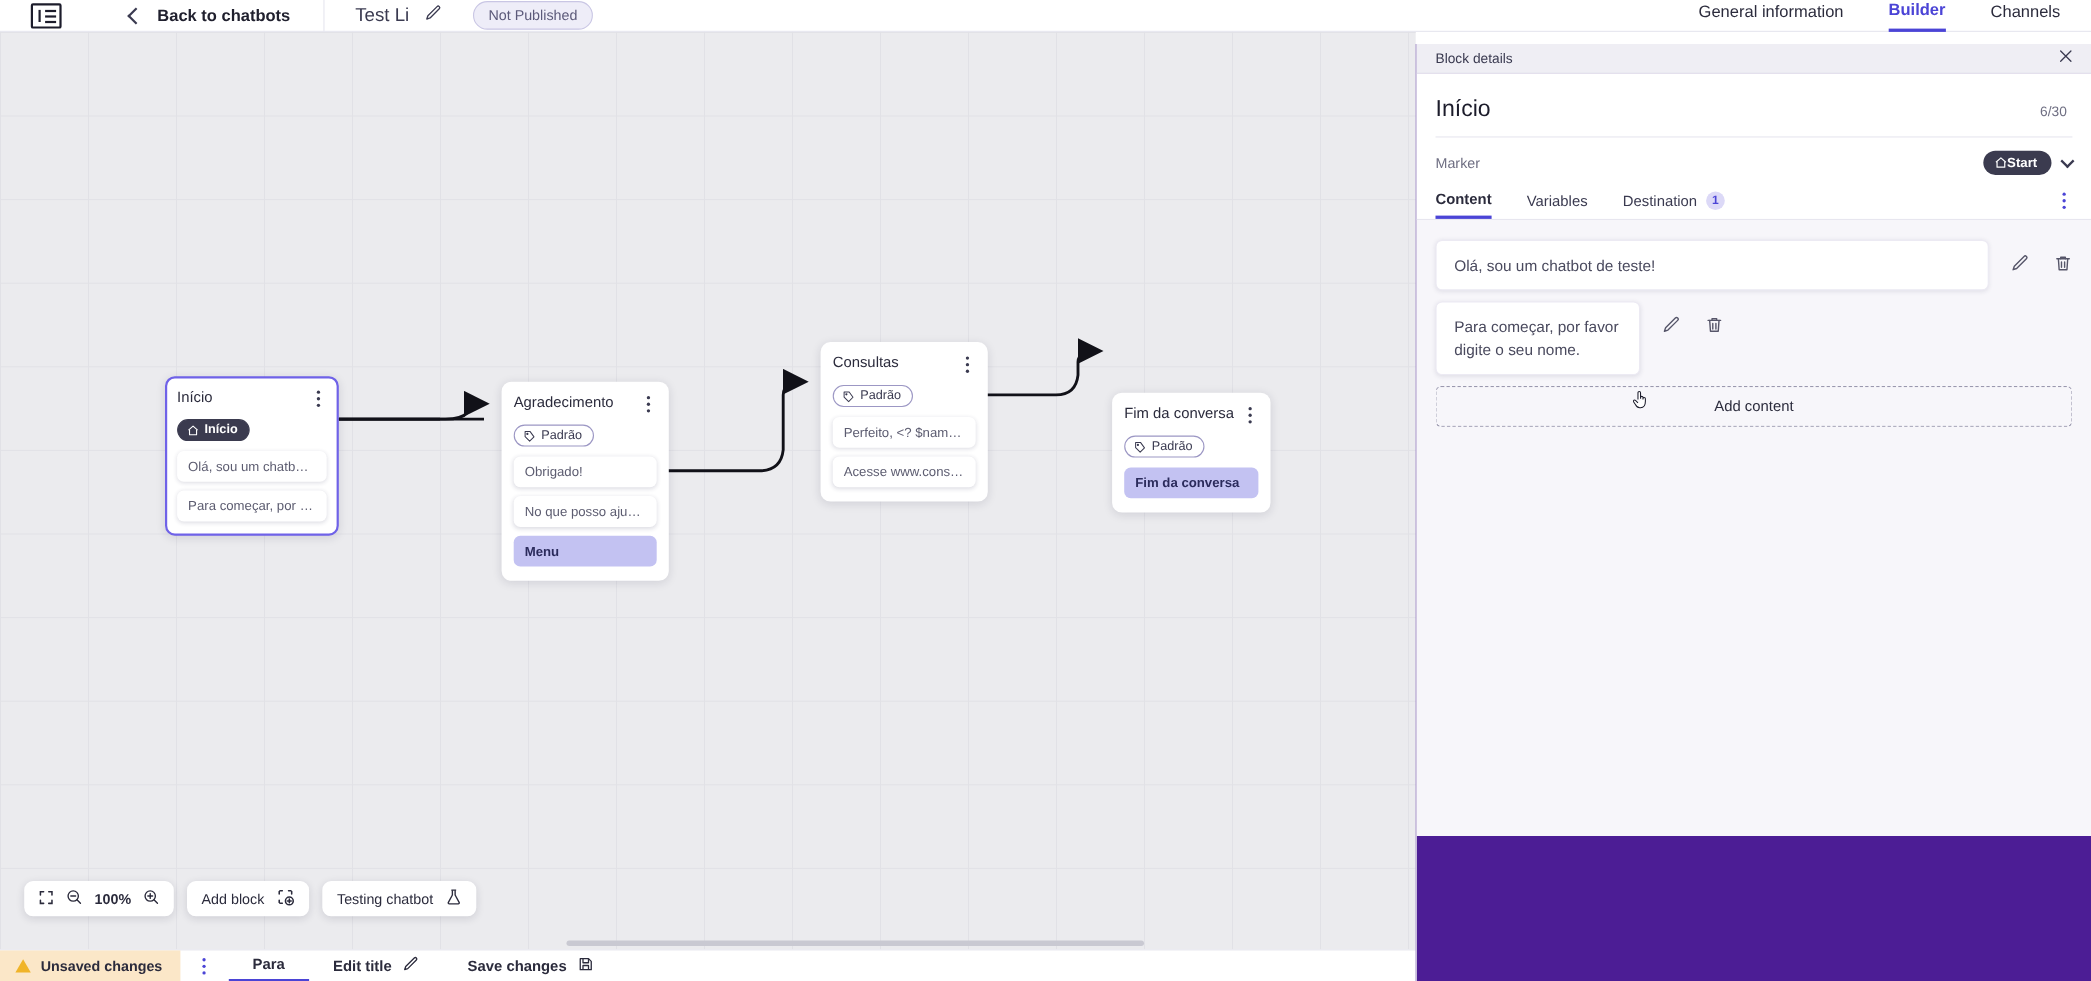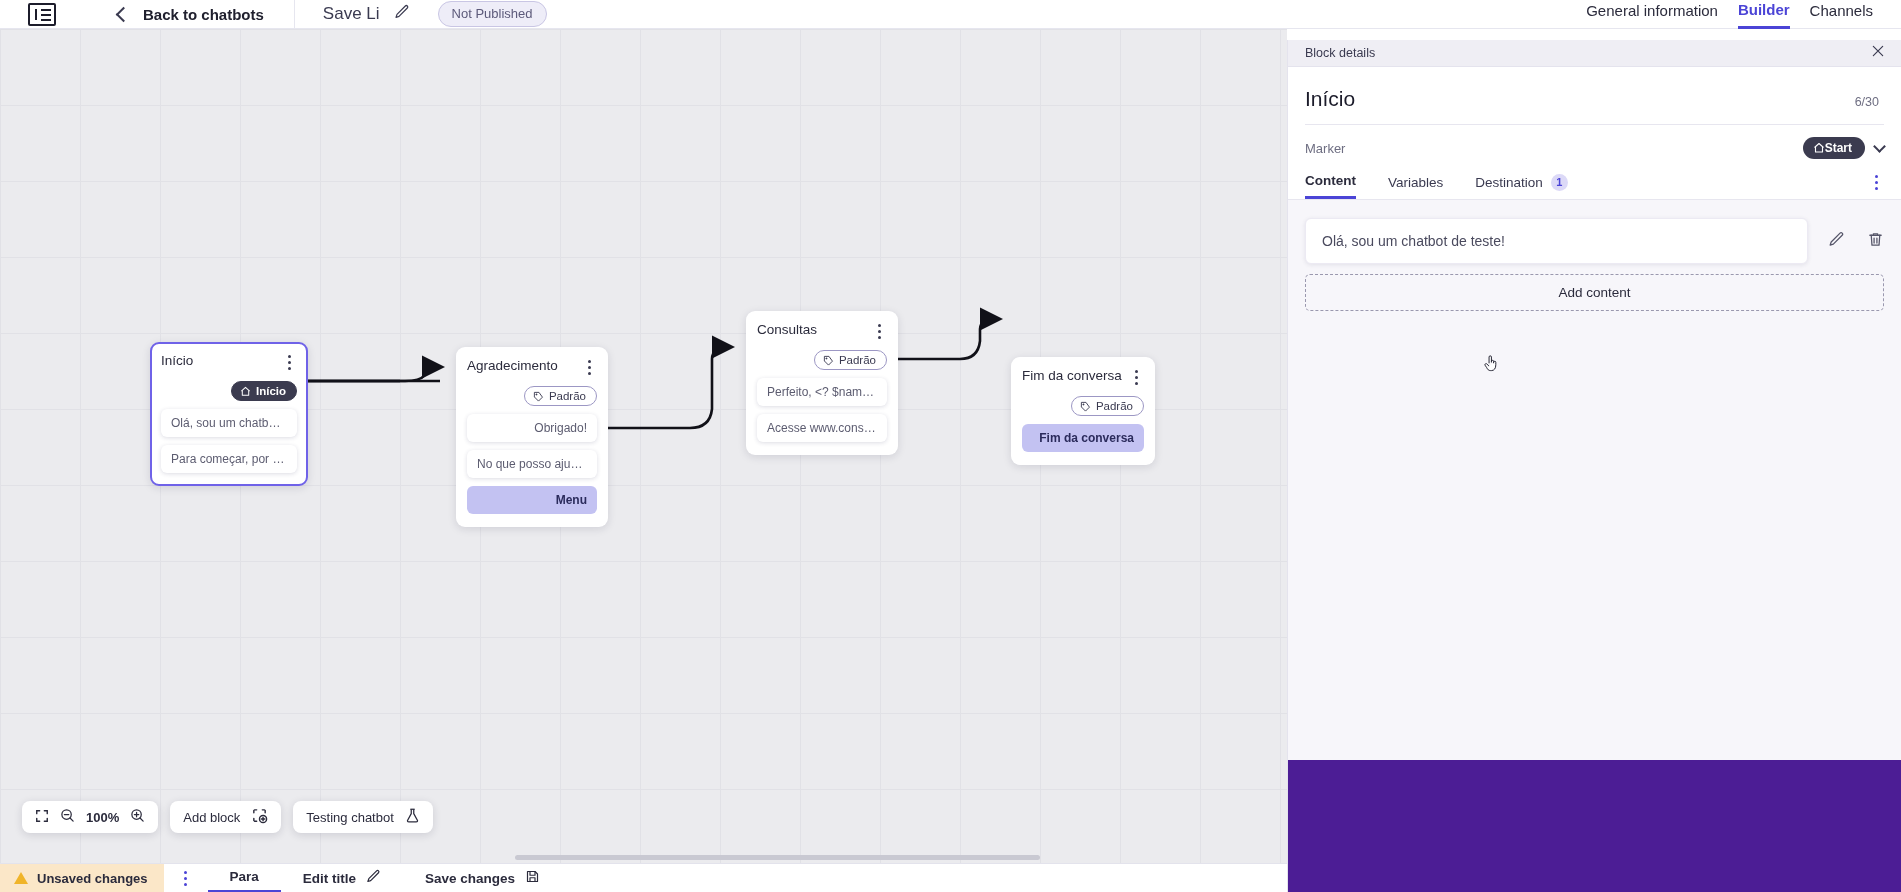--- a/index.html
+++ b/index.html
@@ -38,42 +38,41 @@
   }
   .back-label { margin-left: 14px; font-size: 15px; font-weight: 700; color: #20202e; white-space: nowrap; }
   .hdr-divider { margin-left: 30px; width: 1px; height: 54px; background: #e6e6ef; }
   .bot-title { margin-left: 28px; font-size: 17px; color: #3a3a50; white-space: nowrap; }
   .pencil { margin-left: 14px; }
   .pill-notpub {
     margin-left: 28px; padding: 4px 13px 5px; border-radius: 20px;
     border: 1px solid #c9c6e4; background: #eeedf8; color: #5c5a7a;
     font-size: 13px; white-space: nowrap;
   }
-  .top-tabs { position: absolute; right: 28px; top: 0; display: flex; align-items: center; gap: 20px; height: 29px; }
+  .top-tabs { position: absolute; right: 28px; top: 0; display: flex; align-items: center; gap: 41px; height: 29px; }
   .top-tab { font-size: 15px; color: #2b2b3c; white-space: nowrap; padding-bottom: 8px; cursor: pointer; }
   .top-tab.active { color: #4b44d6; font-weight: 700; border-bottom: 3px solid #4b44d6; }
 
   
   .canvas {
     position: absolute; left: 0; top: 29px; width: 1287px; height: 834px;
     background-color: #ebebee;
     background-image:
       linear-gradient(to right, #e1e1e6 1px, transparent 1px),
       linear-gradient(to bottom, #e1e1e6 1px, transparent 1px);
     background-size: 80px 76px;
     overflow: hidden;
   }
   .edges { position: absolute; left: 0; top: 0; width: 1287px; height: 834px; pointer-events: none; }
 
   
   .block {
     position: absolute; background: #ffffff; border-radius: 9px;
     box-shadow: 0 2px 9px rgba(30,30,60,0.13);
     padding: 11px 11px 13px 11px;
-    text-align: right;
   }
   .block.selected { border: 2px solid #6f62e8; padding: 9px 9px 11px 9px; }
   .block-head { display: flex; align-items: flex-start; justify-content: space-between; }
   .block-title { font-size: 13.5px; color: #2b2b3c; line-height: 1.1; padding-top: 1px; }
   .kebab { width: 16px; height: 18px; display:flex; flex-direction:column; align-items:center; justify-content:center; gap:3px; cursor:pointer; flex:none; }
   .kebab i { display:block; width: 3px; height: 3px; border-radius: 50%; background: #3a3a50; }
   .tag {
     display: inline-flex; align-items: center; gap: 5px; margin-top: 10px;
     padding: 3px 10px 3px 8px; border: 1px solid #9c97c4; border-radius: 20px;
     font-size: 11.5px; color: #3a3a50; background: #fff;
@@ -164,21 +163,21 @@
 </head>
 <body>
 
 <div id="app">
 
   <div class="topbar">
     <div class="logo-box"></div>
     <div class="back-chevron"></div>
     <div class="back-label">Back to chatbots</div>
     <div class="hdr-divider"></div>
-    <div class="bot-title">Save Li</div>
+    <div class="bot-title">Test Li</div>
     <span class="pencil">
       <svg width="16" height="16" viewBox="0 0 24 24" fill="none" stroke="#3a3a50" stroke-width="1.8" stroke-linecap="round" stroke-linejoin="round">
           <path d="M17 3a2.1 2.1 0 0 1 3 3L7.5 18.5 3 20l1.5-4.5z"></path>
         </svg>
     </span>
     <div class="pill-notpub">Not Published</div>
 
     <div class="top-tabs">
       <div class="top-tab">General information</div>
       <div class="top-tab active">Builder</div>
@@ -423,20 +422,38 @@
             <svg width="17" height="17" viewBox="0 0 24 24" fill="none" stroke="#3a3a50" stroke-width="1.8" stroke-linecap="round" stroke-linejoin="round">
                 <path d="M4 6h16"></path>
                 <path d="M9 6V4h6v2"></path>
                 <path d="M6 6l1 14h10l1-14"></path>
                 <path d="M10 10v7M14 10v7"></path>
               </svg>
           </span>
         </div>
       </div>
 
+      <div class="content-item">
+        <div class="content-box" style="max-width:186px;">Para começar, por favor digite o seu nome.</div>
+        <div class="item-actions">
+          <span class="icon-btn">
+            <svg width="17" height="17" viewBox="0 0 24 24" fill="none" stroke="#3a3a50" stroke-width="1.8" stroke-linecap="round" stroke-linejoin="round">
+                <path d="M17 3a2.1 2.1 0 0 1 3 3L7.5 18.5 3 20l1.5-4.5z"></path>
+              </svg>
+          </span>
+          <span class="icon-btn">
+            <svg width="17" height="17" viewBox="0 0 24 24" fill="none" stroke="#3a3a50" stroke-width="1.8" stroke-linecap="round" stroke-linejoin="round">
+                <path d="M4 6h16"></path>
+                <path d="M9 6V4h6v2"></path>
+                <path d="M6 6l1 14h10l1-14"></path>
+                <path d="M10 10v7M14 10v7"></path>
+              </svg>
+          </span>
+        </div>
+      </div>
 
       <div class="add-content">Add content</div>
     </div>
 
     <svg class="cursor-hand" style="position:absolute; left:195px; top:313px;" viewBox="0 0 24 30">
       <path d="M8 14V5.5a1.6 1.6 0 0 1 3.2 0V13m0-1.5a1.5 1.5 0 0 1 3 0V14m0-1.2a1.5 1.5 0 0 1 3 0V16c0 5-2.2 8-6 8h-1c-3 0-4.2-1.6-5.4-4L2.5 16.6a1.5 1.5 0 0 1 2.4-1.7L8 18" fill="#ffffff" stroke="#1c1c2b" stroke-width="1.3" stroke-linejoin="round"></path>
     </svg>
   </div>
 
 </div>

